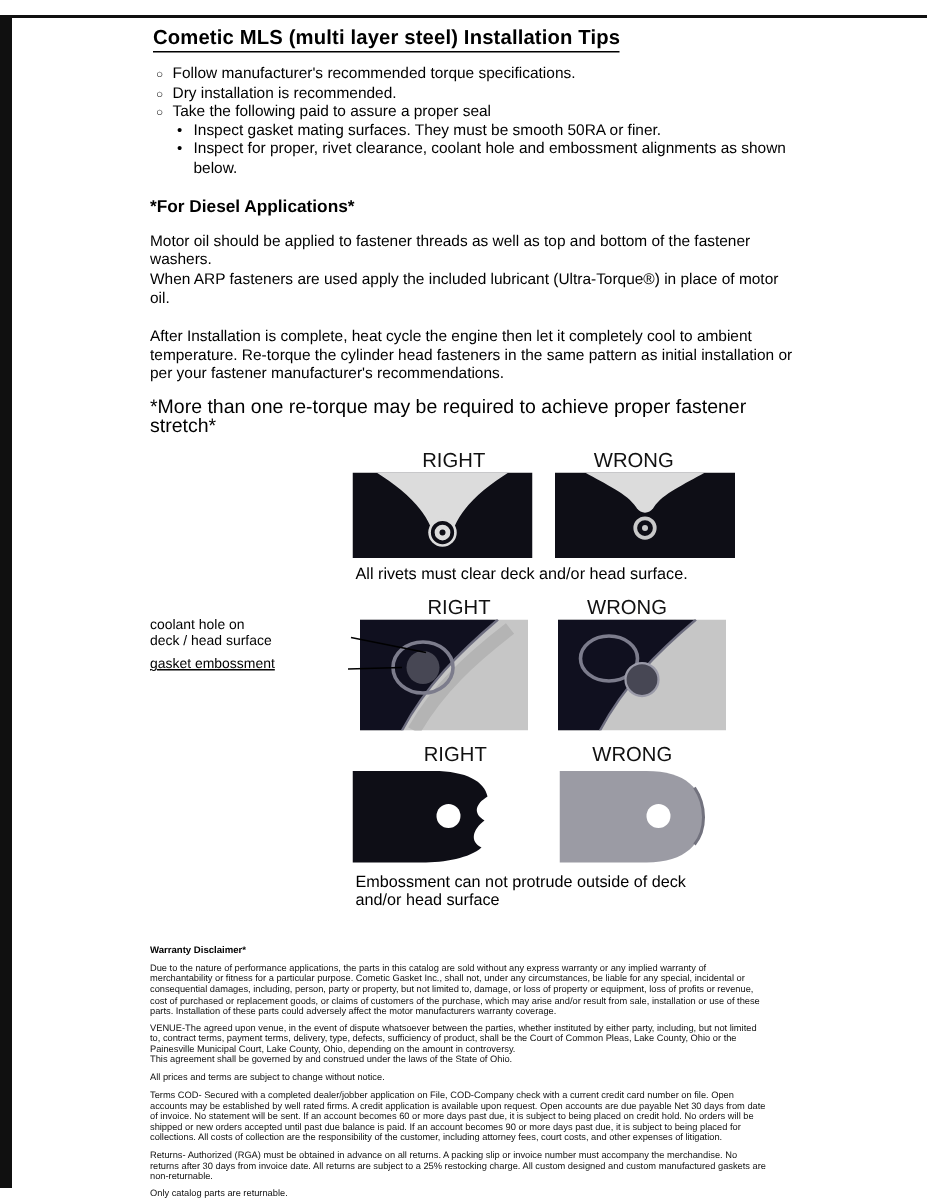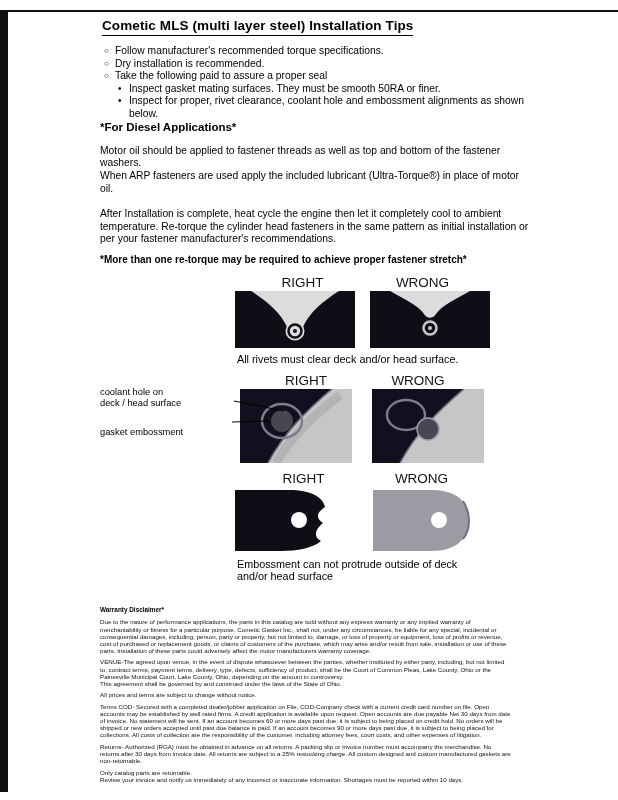--- a/index.html
+++ b/index.html
@@ -14,43 +14,43 @@
   .title{
     display:inline-block;font-size:13.5px;font-weight:bold;margin:0 0 9px 2px;
     border-bottom:1.6px solid #000;padding-bottom:2px;letter-spacing:0.1px;
   }
   .tips{margin-left:4px;}
   .tip{display:flex;font-size:10.3px;line-height:12.6px;}
   .tip-marker{width:11px;flex:0 0 11px;font-size:8px;line-height:12.6px;}
   .sub-tips{margin-left:14px;}
   .sub-tip .tip-marker{font-size:10px;}
 
-  .diesel-heading{font-size:11.5px;font-weight:bold;margin:0 0 8px 0;}
+  .diesel-heading{font-size:11.5px;font-weight:bold;margin:12px 0 8px 0;}
   .para{font-size:10.3px;line-height:12.8px;margin:12px 0 8px 0;white-space:pre-line;}
-  .note{font-size:10px;line-height:12.8px;margin:2px 0 0 0;font-weight:bold;}
+  .note{font-size:13px;line-height:12.8px;margin:2px 0 0 0;}
 
   .fig{margin-top:8px;}
   .fig-labels{display:flex;justify-content:center;font-size:13.5px;line-height:16px;color:#111;}
   .fig-labels span{text-align:center;}
   .fig1 .fig-labels,.fig3 .fig-labels{width:255px;margin-left:135px;}
   .fig2 .fig-labels{width:244px;margin-left:140px;}
   .fig1 .fig-labels span{width:120px;}
   .fig2 .fig-labels span{width:112px;}
   .fig3 .fig-labels span{width:118px;}
   .fig-panels{display:flex;}
   .fig1 .fig-panels{gap:15px;margin-left:135px;}
   .fig2 .fig-panels{gap:20px;margin-left:140px;}
   .fig3 .fig-panels{gap:20px;margin-left:135px;}
   .fig-panels svg{display:block;}
   .fig-caption{font-size:10.8px;line-height:11.5px;margin:6px 0 8px 137px;white-space:pre-line;}
 
   .fig2{position:relative;}
   .callout{position:absolute;left:0;width:132px;text-align:left;font-size:9.3px;line-height:10.5px;white-space:pre-line;}
   .callout-coolant{top:14px;}
-  .callout-emboss{top:54px;}
+  .callout-emboss{top:40px;text-decoration:underline;}
   .leader-lines{position:absolute;left:0;top:0;pointer-events:none;}
 
   .warranty{margin-top:24px;width:412px;}
   .warranty-heading{font-size:6.4px;font-weight:bold;margin:0 0 5px 0;}
   .warranty p{font-size:6.2px;line-height:7.1px;margin:0 0 4.5px 0;white-space:pre-line;color:#111;}
 </style>
 </head>
 <body>
 
 <div class="top-rule"></div>

